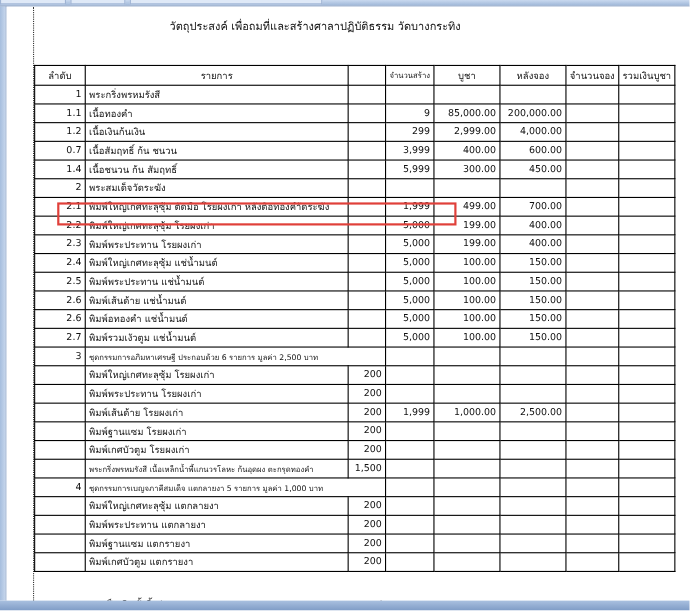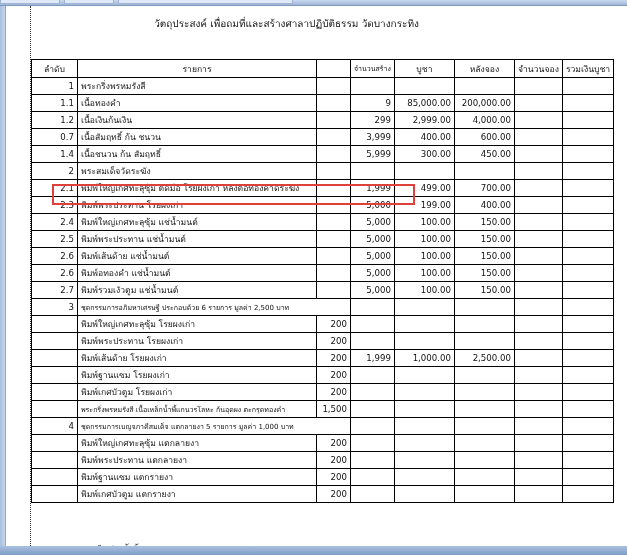--- a/index.html
+++ b/index.html
@@ -134,20 +134,30 @@
           <td class="num">2.1</td>
           <td>พิมพ์ใหญ่เกศทะลุซุ้ม ตัดมือ โรยผงเก่า หลังติอทองคำัดระฆัง</td>
           <td class="num"></td>
           <td class="num">1,999</td>
           <td class="num">499.00</td>
           <td class="num">700.00</td>
           <td class="num"></td>
           <td class="num"></td>
         </tr>
         <tr>
+          <td class="num">2.2</td>
+          <td>พิมพ์ใหญ่เกศทะลุซุ้ม  โรยผงเก่า</td>
+          <td class="num"></td>
+          <td class="num">5,000</td>
+          <td class="num">199.00</td>
+          <td class="num">400.00</td>
+          <td class="num"></td>
+          <td class="num"></td>
+        </tr>
+        <tr>
           <td class="num">2.3</td>
           <td>พิมพ์พระประทาน โรยผงเก่า</td>
           <td class="num"></td>
           <td class="num">5,000</td>
           <td class="num">199.00</td>
           <td class="num">400.00</td>
           <td class="num"></td>
           <td class="num"></td>
         </tr>
         <tr>

